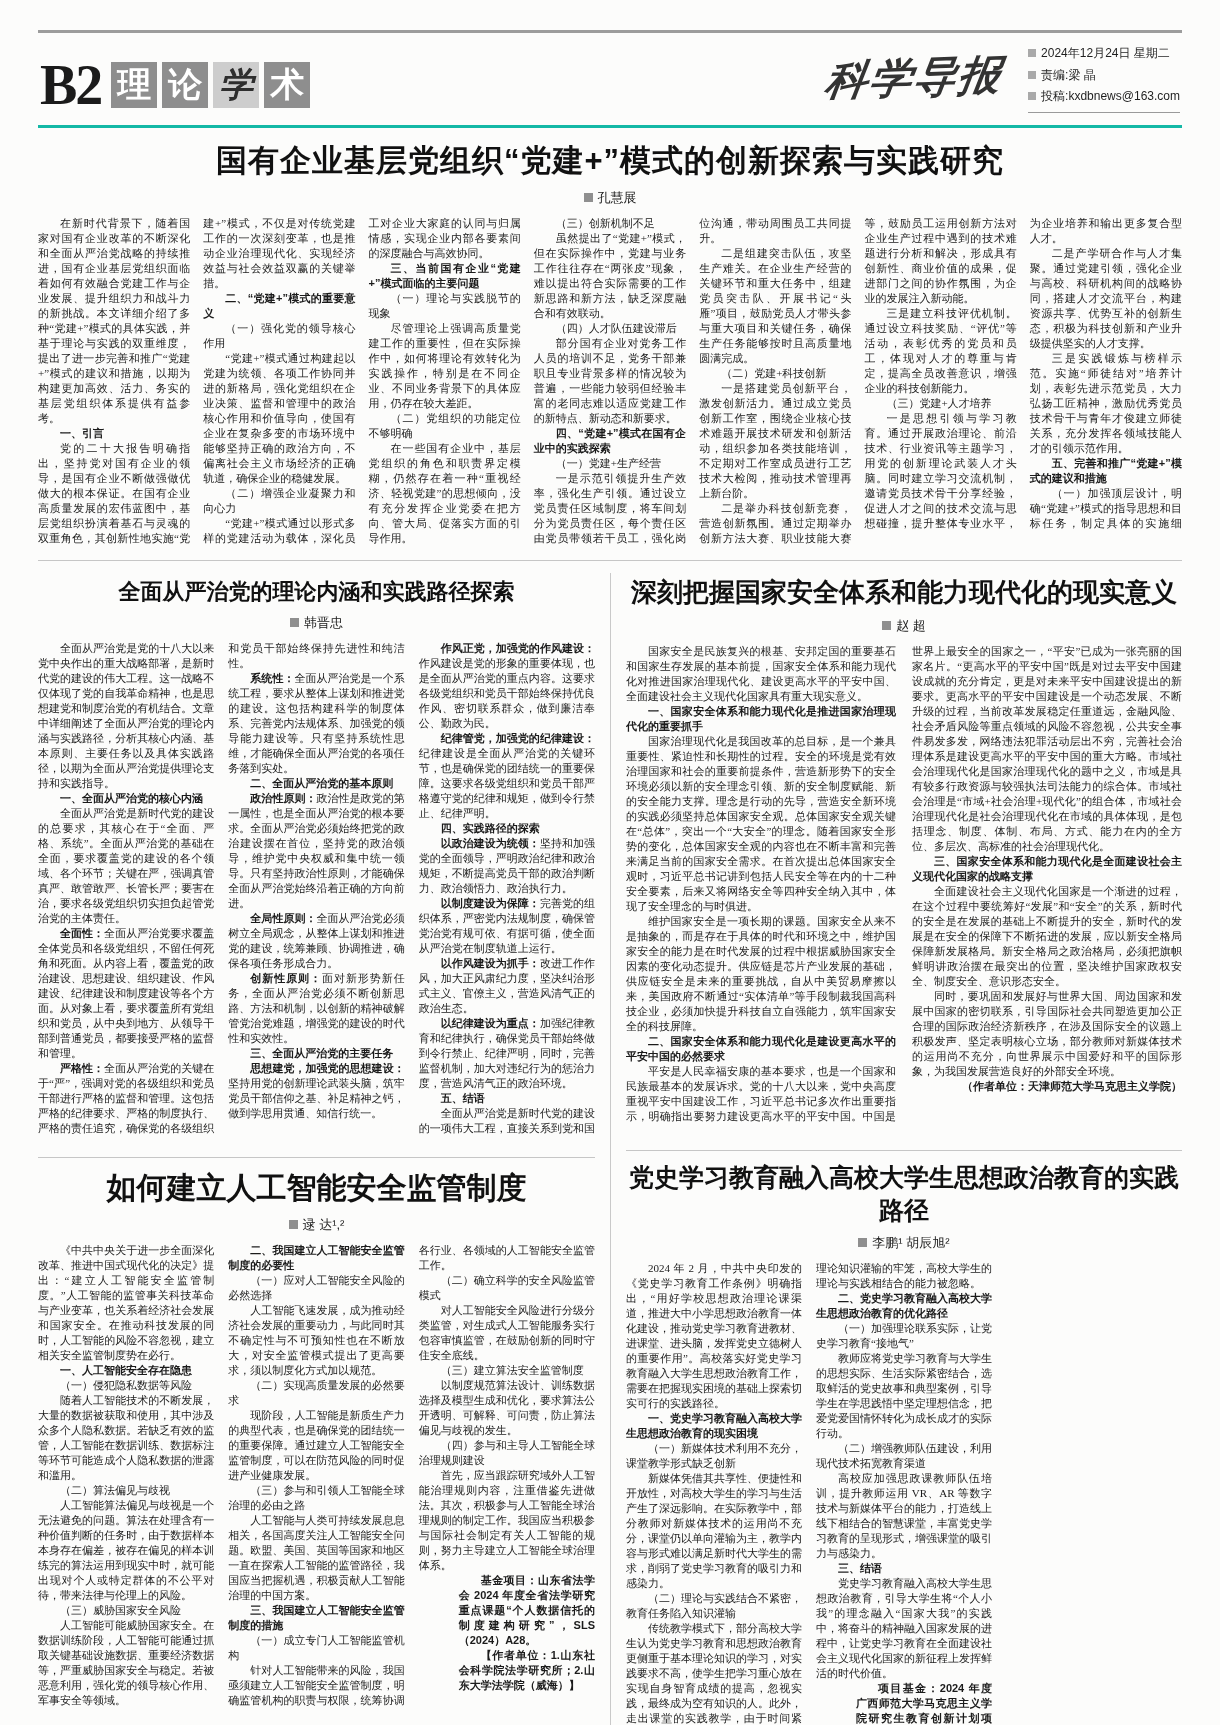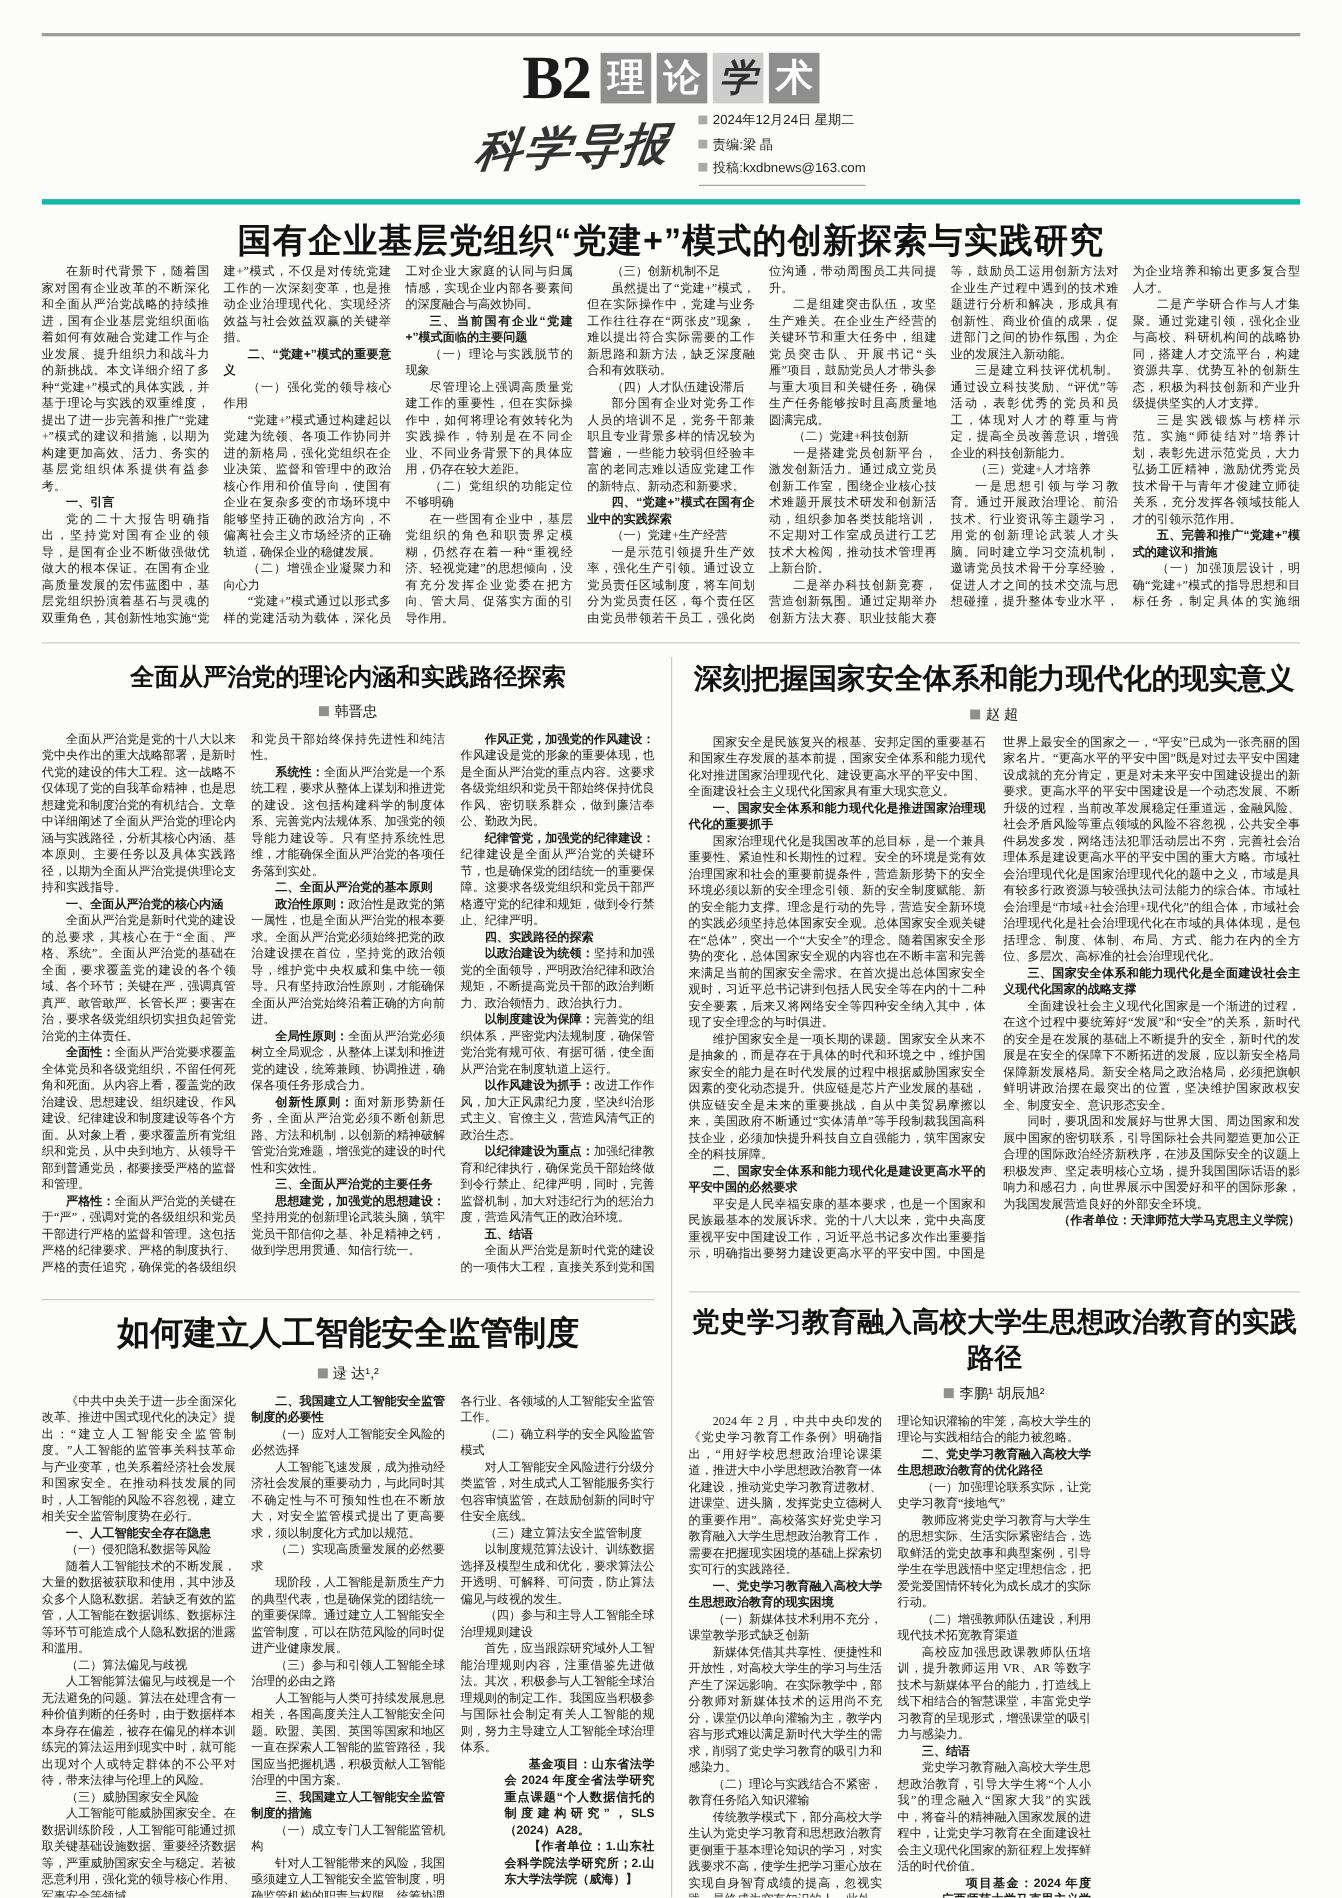--- a/index.html
+++ b/index.html
@@ -3,22 +3,22 @@
 <meta charset="utf-8">
 <style>
   html,body{margin:0;padding:0;}
   body{
     width:1220px;height:1725px;background:#fcfcfb;color:#1b1b1b;
     font-family:"Liberation Serif","DejaVu Serif",serif;overflow:hidden;
   }
   .page{box-sizing:border-box;width:1220px;height:1725px;padding:30px 38px 0;}
   
   .mast-rule{border-top:3px solid #9c9c9c;}
-  .header{display:flex;align-items:center;justify-content:space-between;
-    padding:10px 2px 12px;border-bottom:5px solid #14b8a6;flex-direction:column;}
+  .header{display:flex;align-items:flex-end;justify-content:space-between;
+    padding:10px 2px 12px;border-bottom:3px solid #14b8a6;}
   .hleft{display:flex;align-items:center;gap:10px;}
   .edition{font-family:"Liberation Serif",serif;font-weight:bold;font-size:56px;line-height:1;letter-spacing:-2px;}
   .secblocks{display:flex;gap:5px;}
   .blk{width:46px;height:46px;display:flex;align-items:center;justify-content:center;
     background:#8e8e8e;color:#fff;font-family:"Liberation Sans",sans-serif;
     font-weight:bold;font-size:34px;}
   .blk.light{background:#cdcdcd;color:#2e2e2e;font-style:italic;font-family:"Liberation Serif",serif;}
   .hright{display:flex;align-items:center;gap:26px;}
   .masthead{font-family:"Liberation Serif",serif;font-style:italic;font-weight:bold;
     font-size:42px;color:#333;transform:skewX(-10deg) rotate(-2deg);letter-spacing:2px;}
@@ -80,20 +80,21 @@
       <div class="pubinfo">
         <div><span class="sq"></span><span>2024年12月24日 星期二</span></div>
         <div><span class="sq"></span><span>责编:梁 晶</span></div>
         <div><span class="sq"></span><span>投稿:kxdbnews@163.com</span></div>
       </div>
     </div>
   </div>
 
   <div class="top-article">
     <h1 class="a-title">国有企业基层党组织“党建+”模式的创新探索与实践研究</h1>
+    <div class="byline"><span class="sq"></span><span>孔慧展</span></div>
     <div class="abody">
         <p class="p">在新时代背景下，随着国家对国有企业改革的不断深化和全面从严治党战略的持续推进，国有企业基层党组织面临着如何有效融合党建工作与企业发展、提升组织力和战斗力的新挑战。本文详细介绍了多种“党建+”模式的具体实践，并基于理论与实践的双重维度，提出了进一步完善和推广“党建+”模式的建议和措施，以期为构建更加高效、活力、务实的基层党组织体系提供有益参考。</p>
         <p class="h">一、引言</p>
         <p class="p">党的二十大报告明确指出，坚持党对国有企业的领导，是国有企业不断做强做优做大的根本保证。在国有企业高质量发展的宏伟蓝图中，基层党组织扮演着基石与灵魂的双重角色，其创新性地实施“党建+”模式，不仅是对传统党建工作的一次深刻变革，也是推动企业治理现代化、实现经济效益与社会效益双赢的关键举措。</p>
         <p class="h">二、“党建+”模式的重要意义</p>
         <p class="p">（一）强化党的领导核心作用</p>
         <p class="p">“党建+”模式通过构建起以党建为统领、各项工作协同并进的新格局，强化党组织在企业决策、监督和管理中的政治核心作用和价值导向，使国有企业在复杂多变的市场环境中能够坚持正确的政治方向，不偏离社会主义市场经济的正确轨道，确保企业的稳健发展。</p>
         <p class="p">（二）增强企业凝聚力和向心力</p>
         <p class="p">“党建+”模式通过以形式多样的党建活动为载体，深化员工对企业大家庭的认同与归属情感，实现企业内部各要素间的深度融合与高效协同。</p>
         <p class="h">三、当前国有企业“党建+”模式面临的主要问题</p>
@@ -201,21 +202,21 @@
         <div class="byline"><span class="sq"></span><span>赵 超</span></div>
         <div class="abody">
             <p class="p">国家安全是民族复兴的根基、安邦定国的重要基石和国家生存发展的基本前提，国家安全体系和能力现代化对推进国家治理现代化、建设更高水平的平安中国、全面建设社会主义现代化国家具有重大现实意义。</p>
             <p class="h">一、国家安全体系和能力现代化是推进国家治理现代化的重要抓手</p>
             <p class="p">国家治理现代化是我国改革的总目标，是一个兼具重要性、紧迫性和长期性的过程。安全的环境是党有效治理国家和社会的重要前提条件，营造新形势下的安全环境必须以新的安全理念引领、新的安全制度赋能、新的安全能力支撑。理念是行动的先导，营造安全新环境的实践必须坚持总体国家安全观。总体国家安全观关键在“总体”，突出一个“大安全”的理念。随着国家安全形势的变化，总体国家安全观的内容也在不断丰富和完善来满足当前的国家安全需求。在首次提出总体国家安全观时，习近平总书记讲到包括人民安全等在内的十二种安全要素，后来又将网络安全等四种安全纳入其中，体现了安全理念的与时俱进。</p>
             <p class="p">维护国家安全是一项长期的课题。国家安全从来不是抽象的，而是存在于具体的时代和环境之中，维护国家安全的能力是在时代发展的过程中根据威胁国家安全因素的变化动态提升。供应链是芯片产业发展的基础，供应链安全是未来的重要挑战，自从中美贸易摩擦以来，美国政府不断通过“实体清单”等手段制裁我国高科技企业，必须加快提升科技自立自强能力，筑牢国家安全的科技屏障。</p>
             <p class="h">二、国家安全体系和能力现代化是建设更高水平的平安中国的必然要求</p>
             <p class="p">平安是人民幸福安康的基本要求，也是一个国家和民族最基本的发展诉求。党的十八大以来，党中央高度重视平安中国建设工作，习近平总书记多次作出重要指示，明确指出要努力建设更高水平的平安中国。中国是世界上最安全的国家之一，“平安”已成为一张亮丽的国家名片。“更高水平的平安中国”既是对过去平安中国建设成就的充分肯定，更是对未来平安中国建设提出的新要求。更高水平的平安中国建设是一个动态发展、不断升级的过程，当前改革发展稳定任重道远，金融风险、社会矛盾风险等重点领域的风险不容忽视，公共安全事件易发多发，网络违法犯罪活动层出不穷，完善社会治理体系是建设更高水平的平安中国的重大方略。市域社会治理现代化是国家治理现代化的题中之义，市域是具有较多行政资源与较强执法司法能力的综合体。市域社会治理是“市域+社会治理+现代化”的组合体，市域社会治理现代化是社会治理现代化在市域的具体体现，是包括理念、制度、体制、布局、方式、能力在内的全方位、多层次、高标准的社会治理现代化。</p>
             <p class="h">三、国家安全体系和能力现代化是全面建设社会主义现代化国家的战略支撑</p>
             <p class="p">全面建设社会主义现代化国家是一个渐进的过程，在这个过程中要统筹好“发展”和“安全”的关系，新时代的安全是在发展的基础上不断提升的安全，新时代的发展是在安全的保障下不断拓进的发展，应以新安全格局保障新发展格局。新安全格局之政治格局，必须把旗帜鲜明讲政治摆在最突出的位置，坚决维护国家政权安全、制度安全、意识形态安全。</p>
-            <p class="p">同时，要巩固和发展好与世界大国、周边国家和发展中国家的密切联系，引导国际社会共同塑造更加公正合理的国际政治经济新秩序，在涉及国际安全的议题上积极发声、坚定表明核心立场，提升我国国际话语的影响力和感召力，向世界展示中国爱好和平的国际形象，为我国发展营造良好的外部安全环境。</p>
+            <p class="p">同时，要巩固和发展好与世界大国、周边国家和发展中国家的密切联系，引导国际社会共同塑造更加公正合理的国际政治经济新秩序，在涉及国际安全的议题上积极发声、坚定表明核心立场，部分教师对新媒体技术的运用尚不充分，向世界展示中国爱好和平的国际形象，为我国发展营造良好的外部安全环境。</p>
             <p class="attr">（作者单位：天津师范大学马克思主义学院）</p>
           </div>
       </div>
 
       <div class="xrule"></div>
 
       <div class="bot-right">
         <h2 class="a-title">党史学习教育融入高校大学生思想政治教育的实践路径</h2>
         <div class="byline"><span class="sq"></span><span>李鹏¹ 胡辰旭²</span></div>
         <div class="abody">

